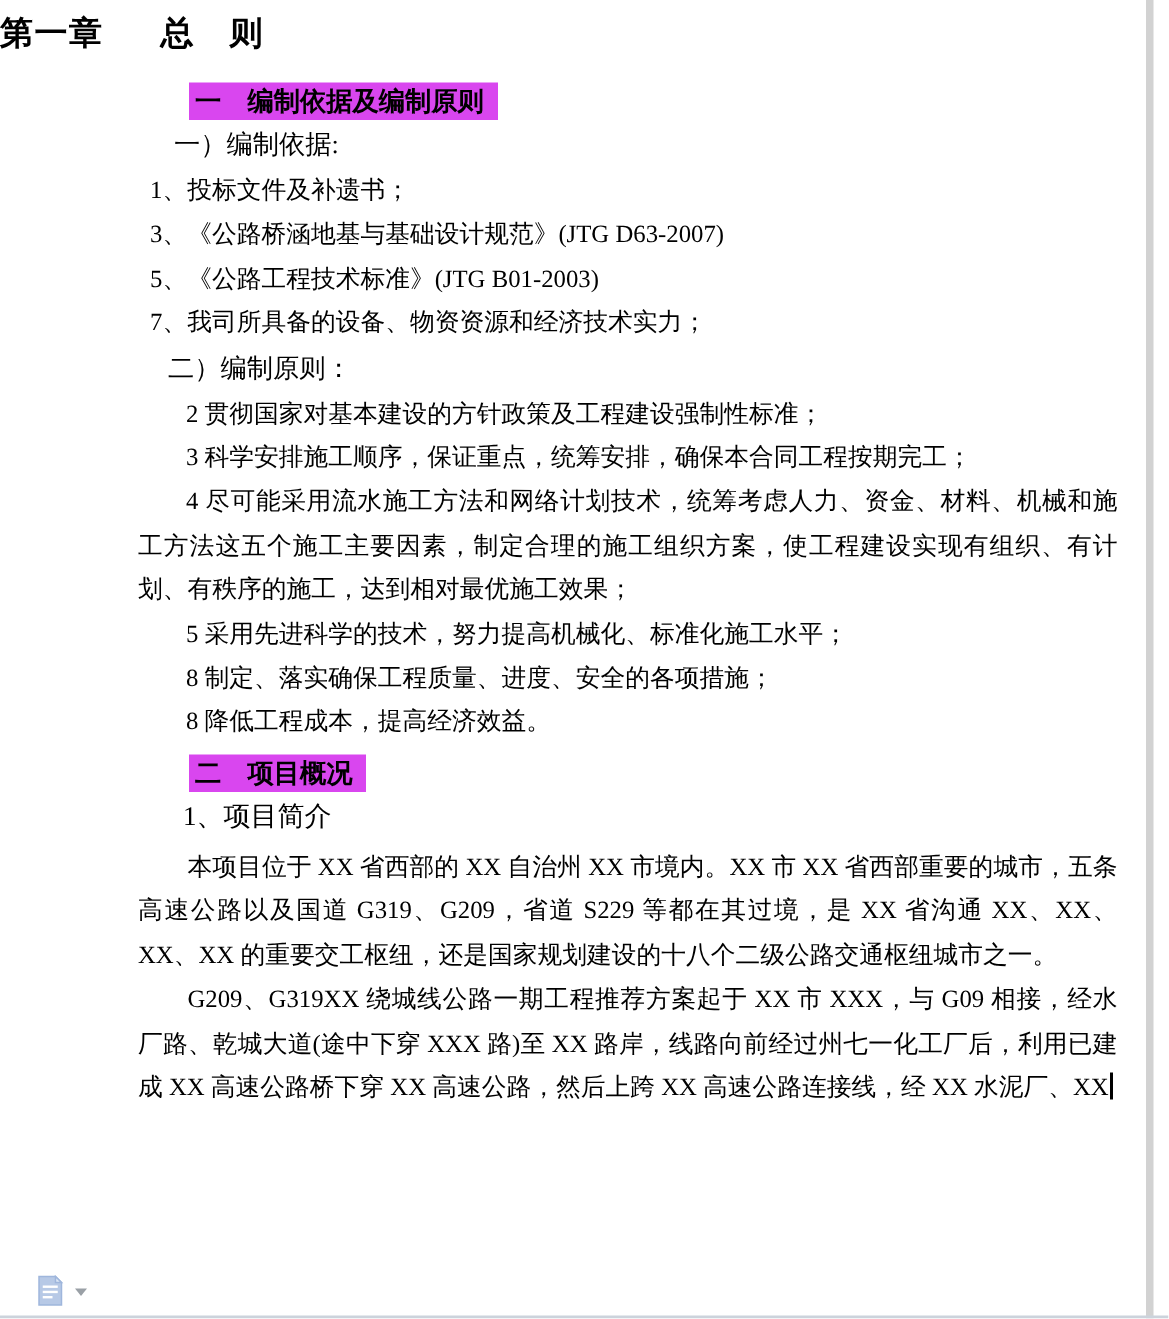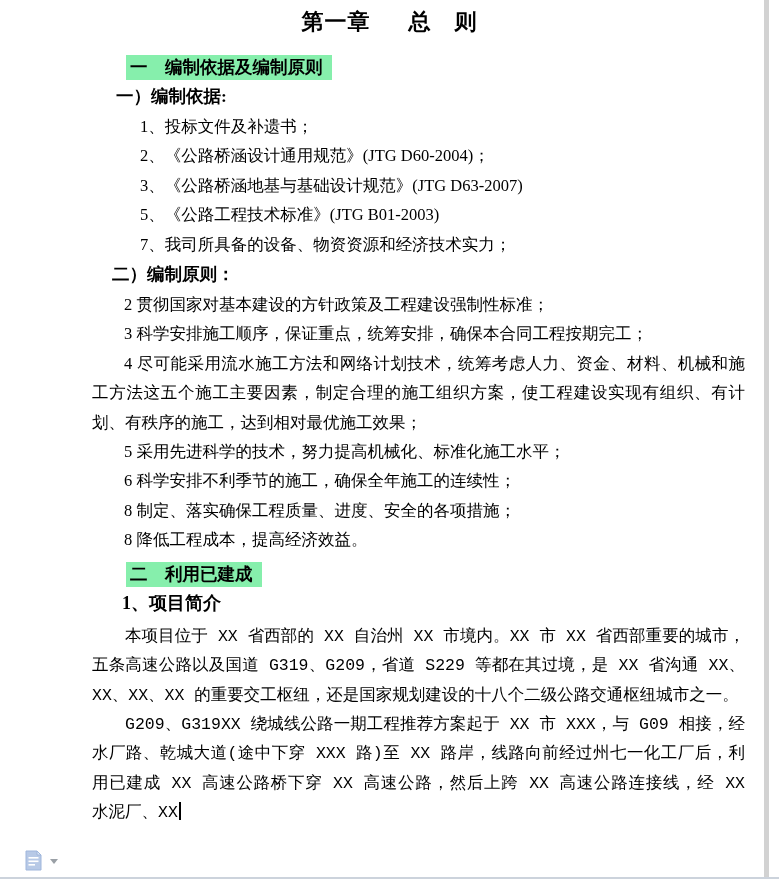--- a/index.html
+++ b/index.html
@@ -22,21 +22,20 @@
     background: #d2d2d2;
   }
   .bottom-edge {
     position: absolute; left: 0; right: 0; bottom: 0;
     height: 2px; background: #ccd3dc;
   }
 
   .title-row {
     padding-top: 7px;
     height: 41px;
-    text-align: center;
     font-size: 22px;
     font-weight: bold;
     letter-spacing: 1px;
   }
   .title-row .gap { display: inline-block; width: 38px; }
 
   .content {
     padding: 0 34px 0 92px;
     font-size: 16.5px;
     line-height: 29.4px;
@@ -44,59 +43,57 @@
 
   .sec-heading {
     margin-top: 6px;
     height: 26px;
     line-height: 26px;
     font-size: 17.5px;
     font-weight: bold;
     margin-bottom: 4px;
   }
   .sec-heading .hl {
-    background: #86efac;
+    background: #d946ef;
     margin-left: 34px;
     padding: 2px 9px 3px 4px;
   }
 
   .sub-heading {
     height: 24px;
     line-height: 24px;
     font-size: 17.5px;
-    font-weight: bold;
+    font-weight: normal;
     padding-left: 24px;
     margin-bottom: 4px;
   }
   .sub-heading.second { margin-top: 3px; padding-left: 20px; }
 
   .ref-item {
     padding-left: 8px;
     white-space: nowrap;
-    margin-left: 40px;
   }
 
   .principle {
     text-indent: 32px;
     text-align: justify;
   }
 
   .sub-title {
     height: 24px;
     line-height: 24px;
     font-size: 18px;
-    font-weight: bold;
+    font-weight: normal;
     padding-left: 30px;
     margin-bottom: 7px;
   }
 
   .body-para {
     text-indent: 33px;
     text-align: justify;
-    font-family: Liberation Mono, monospace;
   }
 
   .text-cursor {
     display: inline-block;
     width: 2px; height: 18px;
     background: #000;
     vertical-align: -3px;
     margin-left: 1px;
   }
 
@@ -128,37 +125,35 @@
 
   <div class="content">
 
     <div class="sec-heading">
       <span class="hl">一　编制依据及编制原则</span>
     </div>
 
     <div class="sub-heading">一）编制依据:</div>
 
     <div class="ref-item">1、投标文件及补遗书；</div>
-    <div class="ref-item">2、《公路桥涵设计通用规范》(JTG D60-2004)；</div>
     <div class="ref-item">3、《公路桥涵地基与基础设计规范》(JTG D63-2007)</div>
     <div class="ref-item">5、《公路工程技术标准》(JTG B01-2003)</div>
     <div class="ref-item">7、我司所具备的设备、物资资源和经济技术实力；</div>
 
     <div class="sub-heading second">二）编制原则：</div>
 
     <div class="principle">2 贯彻国家对基本建设的方针政策及工程建设强制性标准；</div>
     <div class="principle">3 科学安排施工顺序，保证重点，统筹安排，确保本合同工程按期完工；</div>
     <div class="principle">4 尽可能采用流水施工方法和网络计划技术，统筹考虑人力、资金、材料、机械和施工方法这五个施工主要因素，制定合理的施工组织方案，使工程建设实现有组织、有计划、有秩序的施工，达到相对最优施工效果；</div>
     <div class="principle">5 采用先进科学的技术，努力提高机械化、标准化施工水平；</div>
-    <div class="principle">6 科学安排不利季节的施工，确保全年施工的连续性；</div>
     <div class="principle">8 制定、落实确保工程质量、进度、安全的各项措施；</div>
     <div class="principle">8 降低工程成本，提高经济效益。</div>
 
     <div class="sec-heading">
-      <span class="hl">二　利用已建成</span>
+      <span class="hl">二　项目概况</span>
     </div>
 
     <div class="sub-title">1、项目简介</div>
 
     <div class="body-para">本项目位于 XX 省西部的 XX 自治州 XX 市境内。XX 市 XX 省西部重要的城市，五条高速公路以及国道 G319、G209，省道 S229 等都在其过境，是 XX 省沟通 XX、XX、XX、XX 的重要交工枢纽，还是国家规划建设的十八个二级公路交通枢纽城市之一。</div>
 
     <div class="body-para"><span>G209、G319XX 绕城线公路一期工程推荐方案起于 XX 市 XXX，与 G09 相接，经水厂路、乾城大道(途中下穿 XXX 路)至 XX 路岸，线路向前经过州七一化工厂后，利用已建成 XX 高速公路桥下穿 XX 高速公路，然后上跨 XX 高速公路连接线，经 XX 水泥厂、XX</span><span class="text-cursor"></span></div>
 
   </div>
 

